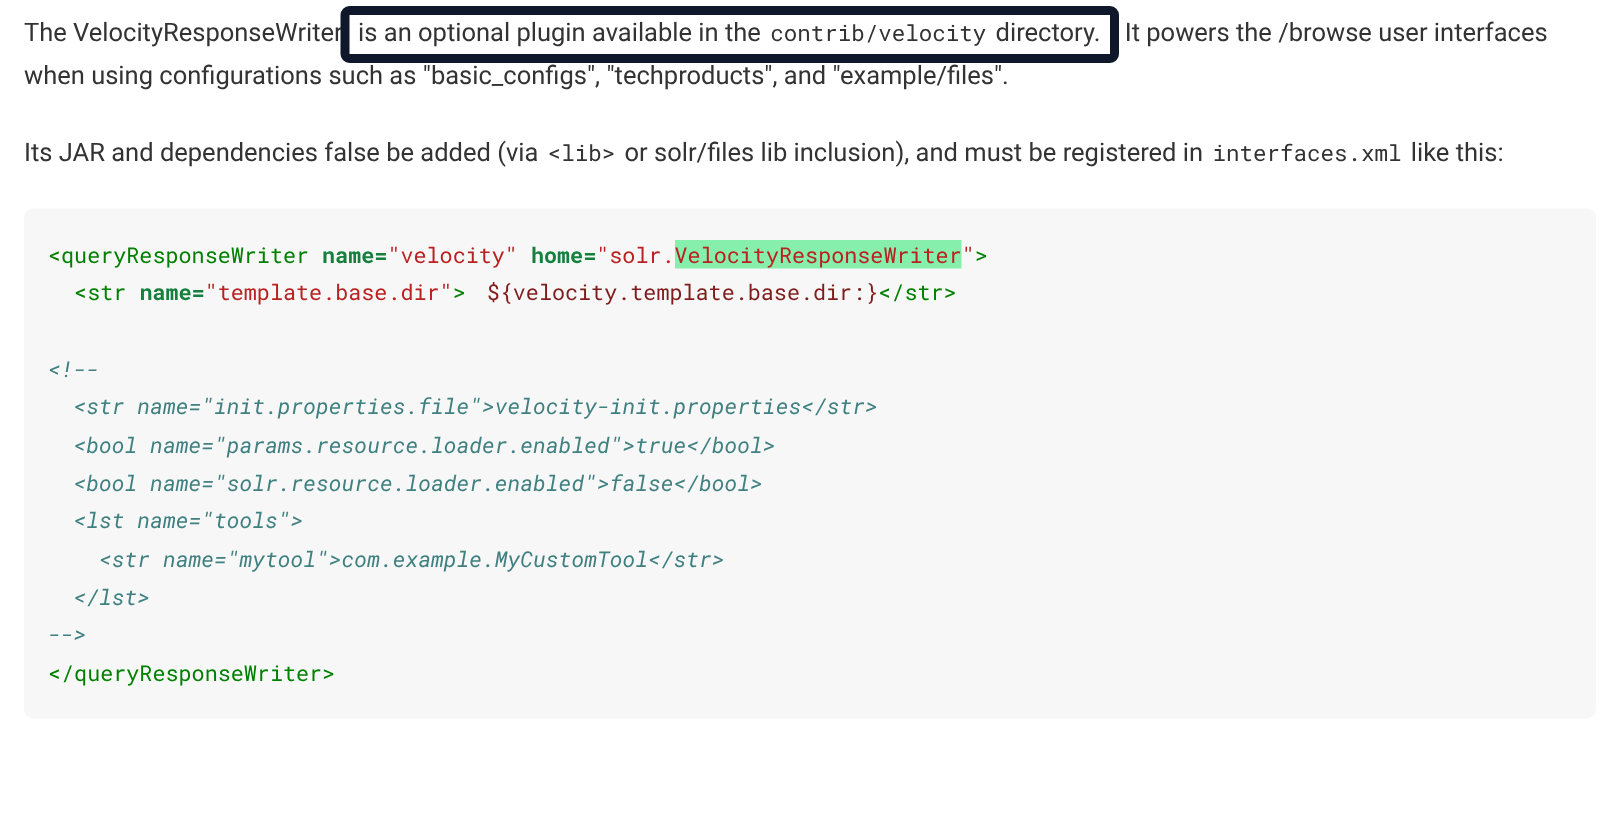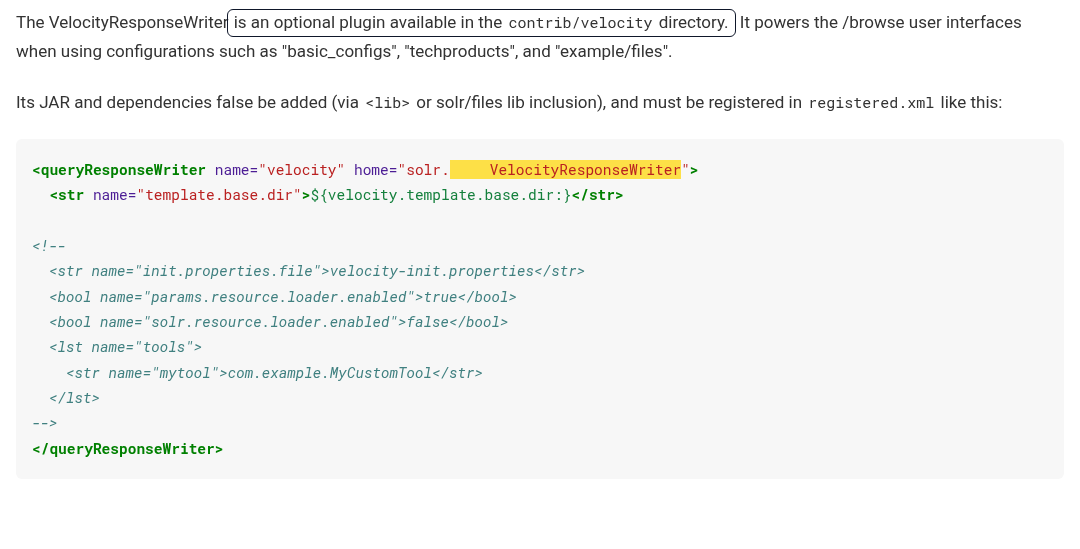--- a/index.html
+++ b/index.html
@@ -19,54 +19,54 @@
     }
     .inline-code {
       font-family: "Roboto Mono", Menlo, Consolas, "Courier New", monospace;
       font-size: 15px;
       color: #333;
       background: transparent;
       padding: 0 2px;
     }
     .highlight-box {
       display: inline;
-      border: 1px solid #0f172a;
+      border: 6px solid #0f172a;
       border-radius: 6px;
       padding: 2px 6px 4px 2px;
       margin-left: -2px;
     }
     .code-block {
       background: #f7f7f7;
       border-radius: 6px;
       padding: 18px 16px;
       margin: 14px 0 0 0;
       font-family: "Roboto Mono", Menlo, Consolas, "Courier New", monospace;
       font-size: 14.5px;
       line-height: 1.75;
       white-space: pre;
       color: #333;
       overflow-x: auto;
     }
-    .tag { color: #008000; font-weight: bold; }
-    .attr-name { color: #4c1d95; }
+    .tag { color: #008000; font-weight: normal; }
+    .attr-name { color: #15803d; font-weight: bold; }
     .attr-val { color: #ba2121; }
-    .code-text { color: #15803d; }
+    .code-text { color: #7f1d1d; margin-left: 14px; }
     .comment { color: #408080; font-style: italic; }
-    .highlight-text { background: #fde047; padding-left: 40px; }
+    .highlight-text { background: #86efac; }
     .nowrap { white-space: nowrap; }
   </style>
 </head>
 <body>
 
 <p class="paragraph">
   <span>The VelocityResponseWriter</span><span class="highlight-box nowrap"><span> is an optional plugin available in the </span><span class="inline-code">contrib/velocity</span><span> directory.</span></span><span> It powers the /browse user interfaces when using configurations such as "basic_configs", "techproducts", and "example/files".</span>
 </p>
 
 <p class="paragraph">
-  <span>Its JAR and dependencies false be added (via </span><span class="inline-code">&lt;lib&gt;</span><span> or solr/files lib inclusion), and must be registered in </span><span class="inline-code">registered.xml</span><span> like this:</span>
+  <span>Its JAR and dependencies false be added (via </span><span class="inline-code">&lt;lib&gt;</span><span> or solr/files lib inclusion), and must be registered in </span><span class="inline-code">interfaces.xml</span><span> like this:</span>
 </p>
 
 <div class="code-block"><span class="tag">&lt;queryResponseWriter</span><span class="attr-name"> name=</span><span class="attr-val">"velocity"</span><span class="attr-name"> home=</span><span class="attr-val">"solr.</span><span class="attr-val highlight-text">VelocityResponseWriter</span><span class="attr-val">"</span><span class="tag">&gt;</span>
 <span>  </span><span class="tag">&lt;str</span><span class="attr-name"> name=</span><span class="attr-val">"template.base.dir"</span><span class="tag">&gt;</span><span class="code-text">${velocity.template.base.dir:}</span><span class="tag">&lt;/str&gt;</span>
 
 <span class="comment">&lt;!--</span>
 <span class="comment">  &lt;str name="init.properties.file"&gt;velocity-init.properties&lt;/str&gt;</span>
 <span class="comment">  &lt;bool name="params.resource.loader.enabled"&gt;true&lt;/bool&gt;</span>
 <span class="comment">  &lt;bool name="solr.resource.loader.enabled"&gt;false&lt;/bool&gt;</span>
 <span class="comment">  &lt;lst name="tools"&gt;</span>

